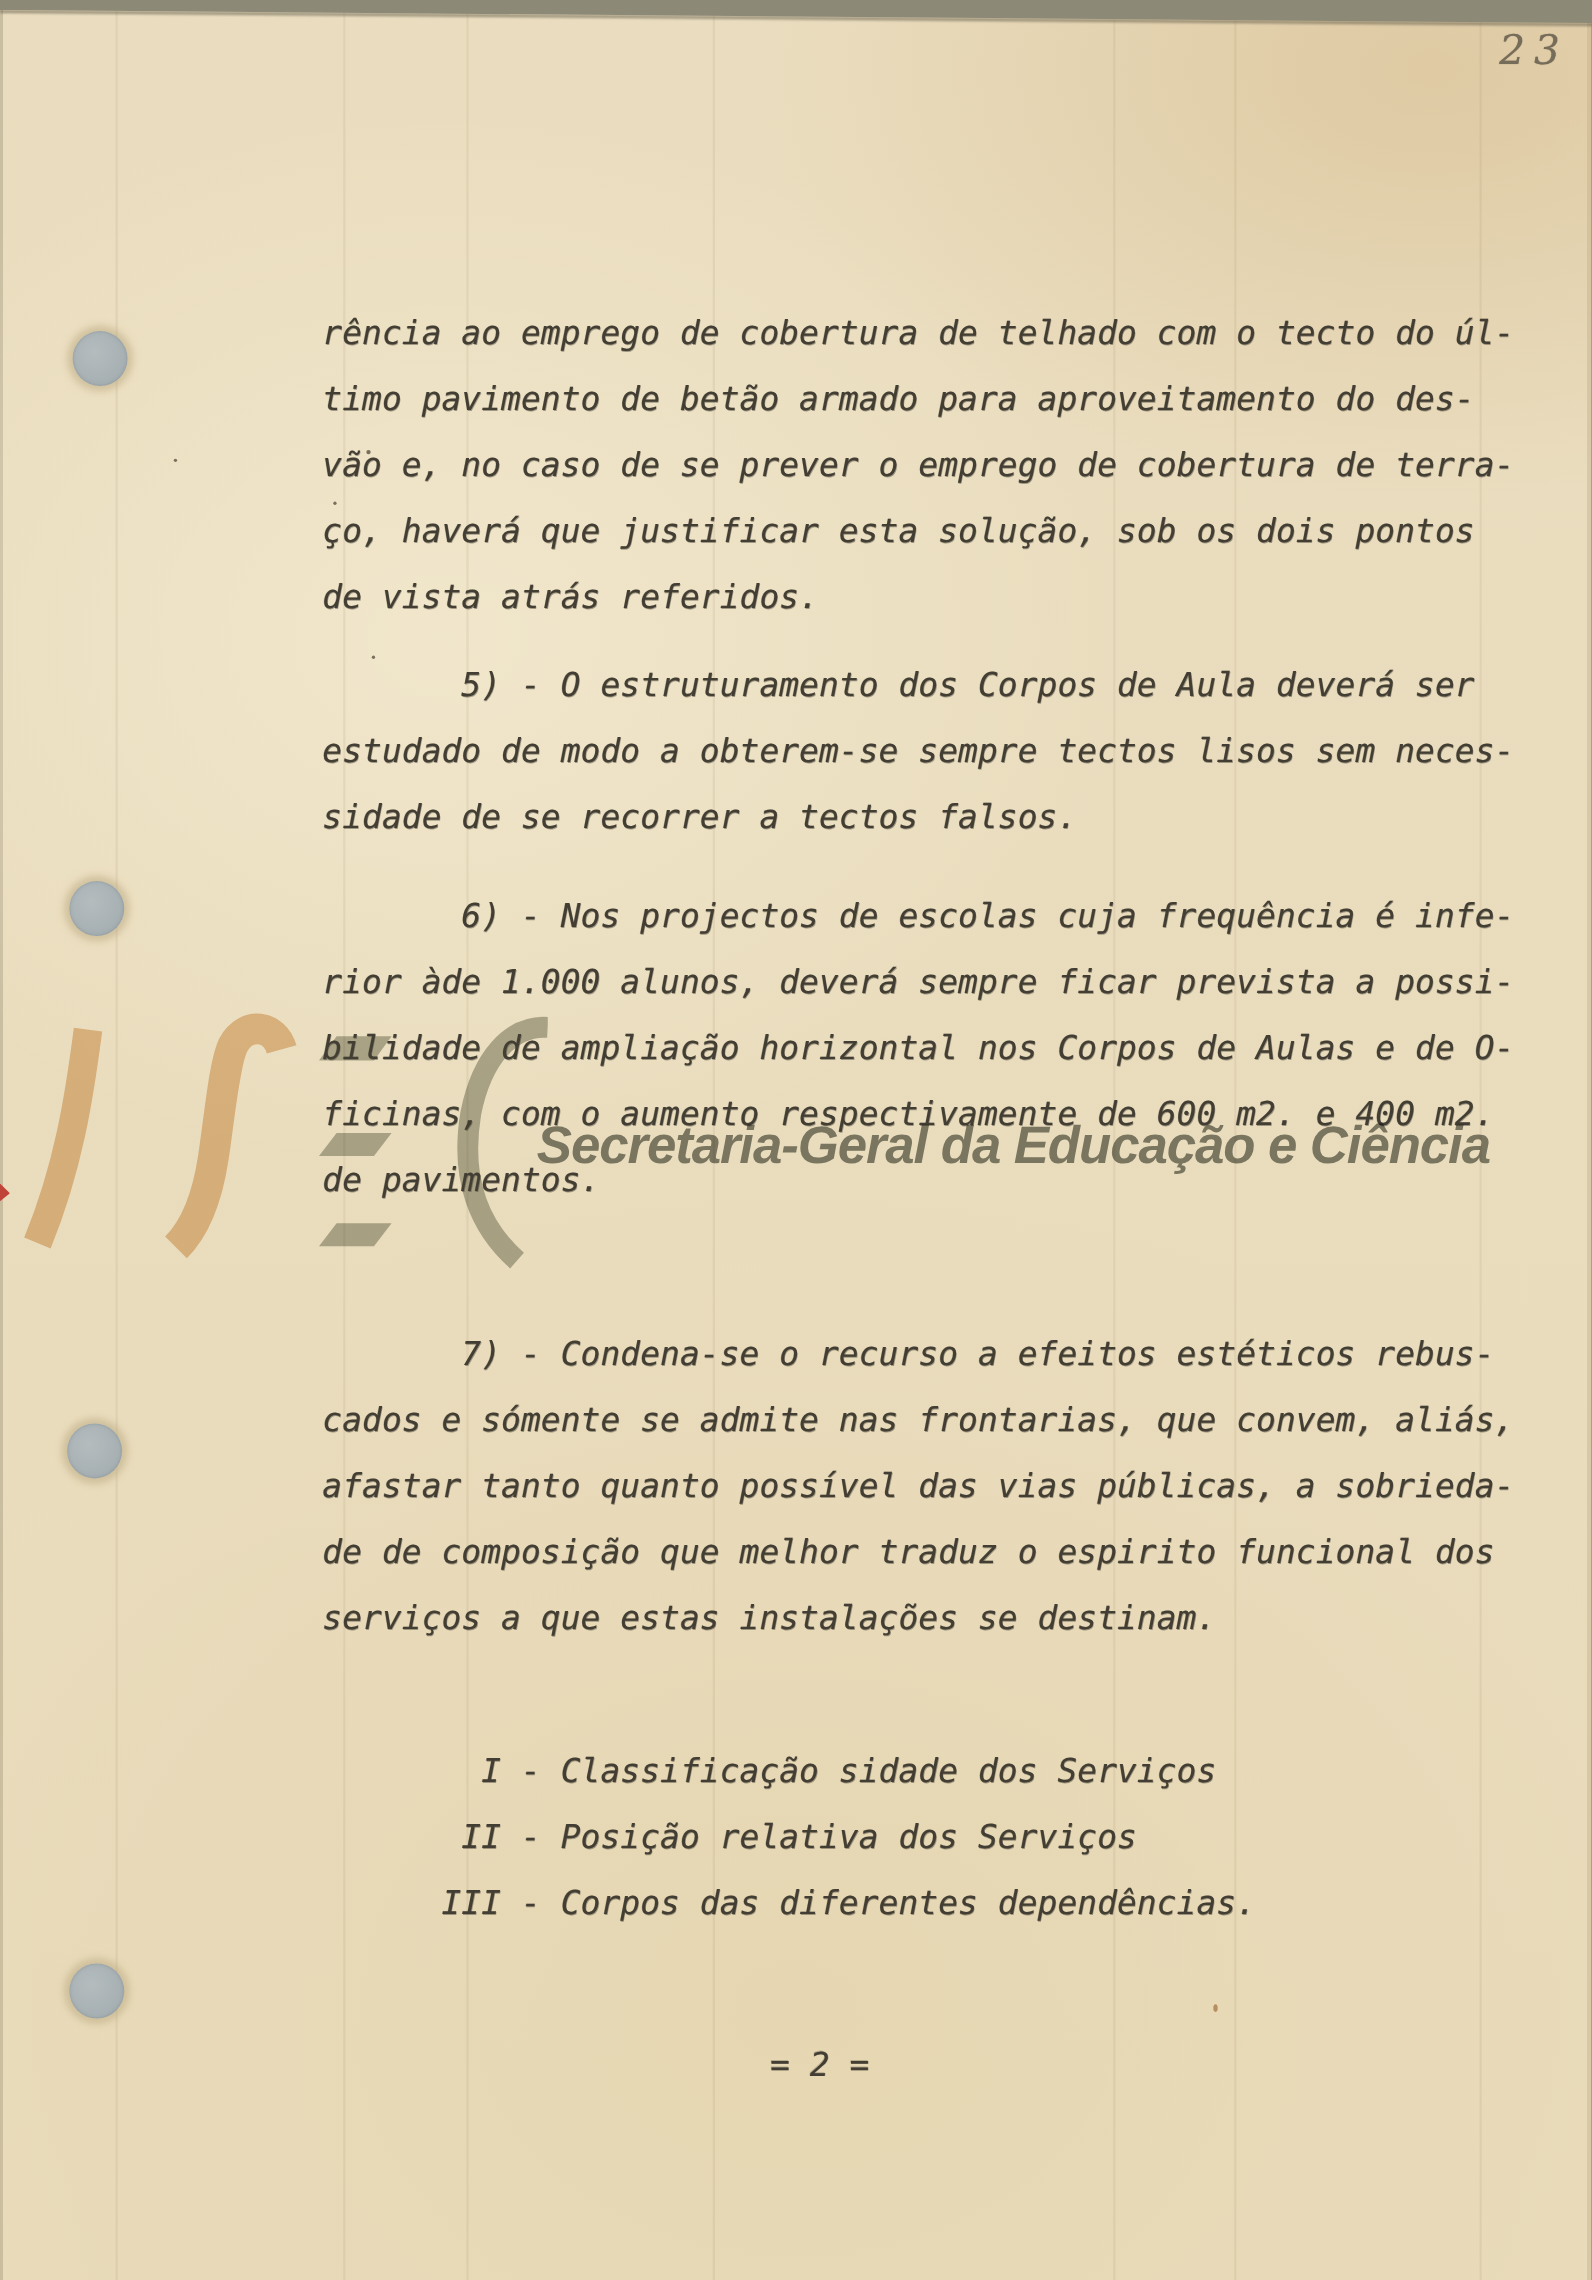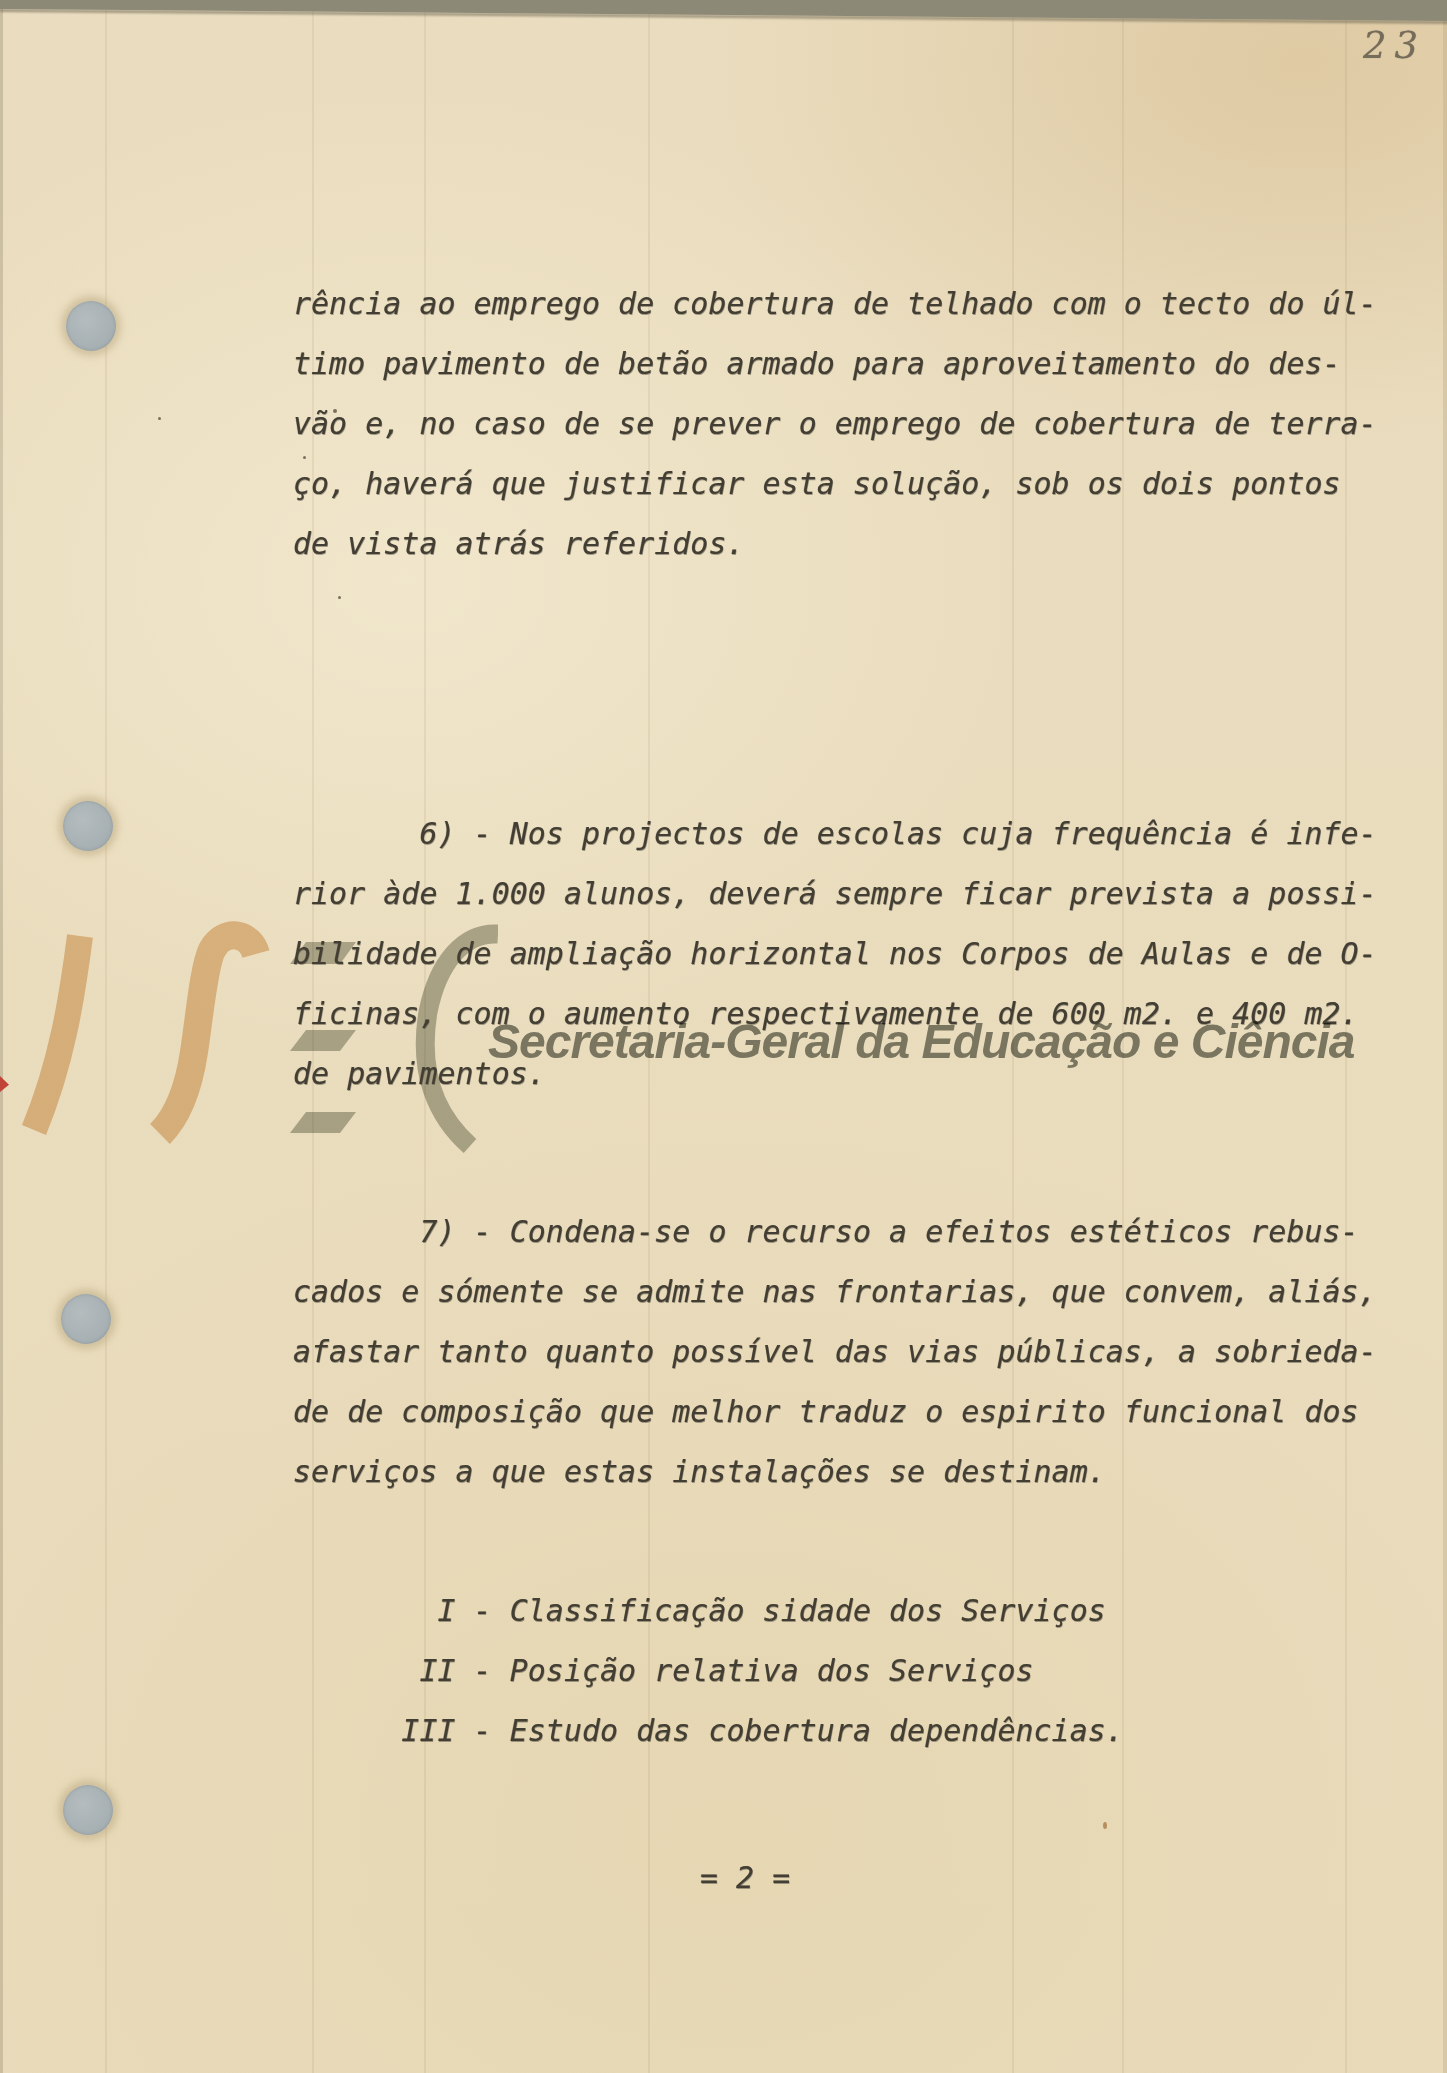--- a/index.html
+++ b/index.html
@@ -109,23 +109,24 @@
       <path d="M62 16 C54 78 44 142 16 210" fill="none" stroke="#e9c69e" stroke-width="26"></path>
       <path d="M238 34 C232 12 206 8 194 30 C186 46 182 92 176 132 C170 172 158 198 142 214" fill="none" stroke="#e9c69e" stroke-width="28"></path>
       <polygon points="288,22 338,22 322,44 272,44" fill="#b3b5ab"></polygon>
       <polygon points="288,110 338,110 322,131 272,131" fill="#b3b5ab"></polygon>
       <polygon points="288,192 338,192 322,213 272,213" fill="#b3b5ab"></polygon>
       <path d="M480 14 C446 12 420 42 410 92 C400 152 418 196 452 226" fill="none" stroke="#b3b5ab" stroke-width="19"></path>
     </svg>
 
     <div class="typed-block">
         <div class="para para-0"><div class="tline">rência ao emprego de cobertura de telhado com o tecto do úl-</div><div class="tline">timo pavimento de betão armado para aproveitamento do des-</div><div class="tline">vão e, no caso de se prever o emprego de cobertura de terra-</div><div class="tline">ço, haverá que justificar esta solução, sob os dois pontos</div><div class="tline">de vista atrás referidos.</div></div>
+        <div class="para para-1"><div class="tline">       5) - O estruturamento dos Corpos de Aula deverá ser</div><div class="tline">estudado de modo a obterem-se sempre tectos lisos sem neces-</div><div class="tline">sidade de se recorrer a tectos falsos.</div></div>
         <div class="para para-2"><div class="tline">       6) - Nos projectos de escolas cuja frequência é infe-</div><div class="tline">rior àde 1.000 alunos, deverá sempre ficar prevista a possi-</div><div class="tline">bilidade de ampliação horizontal nos Corpos de Aulas e de O-</div><div class="tline">ficinas, com o aumento respectivamente de 600 m2. e 400 m2.</div><div class="tline">de pavimentos.</div></div>
         <div class="para para-3"><div class="tline">       7) - Condena-se o recurso a efeitos estéticos rebus-</div><div class="tline">cados e sómente se admite nas frontarias, que convem, aliás,</div><div class="tline">afastar tanto quanto possível das vias públicas, a sobrieda-</div><div class="tline">de de composição que melhor traduz o espirito funcional dos</div><div class="tline">serviços a que estas instalações se destinam.</div></div>
-        <div class="para para-5"><div class="tline">        I - Classificação sidade dos Serviços</div><div class="tline">       II - Posição relativa dos Serviços</div><div class="tline">      III - Estudo das cobertura dependências.</div></div>
+        <div class="para para-5"><div class="tline">        I - Classificação sidade dos Serviços</div><div class="tline">       II - Posição relativa dos Serviços</div><div class="tline">      III - Corpos das diferentes dependências.</div></div>
       </div>
 
     <div class="watermark-text">Secretaria-Geral da Educação e Ciência</div>
 
     <div class="footer-marker">= 2 =</div>
 
     <div class="hole h1"></div>
     <div class="hole h2"></div>
     <div class="hole h3"></div>
     <div class="hole h4"></div>

